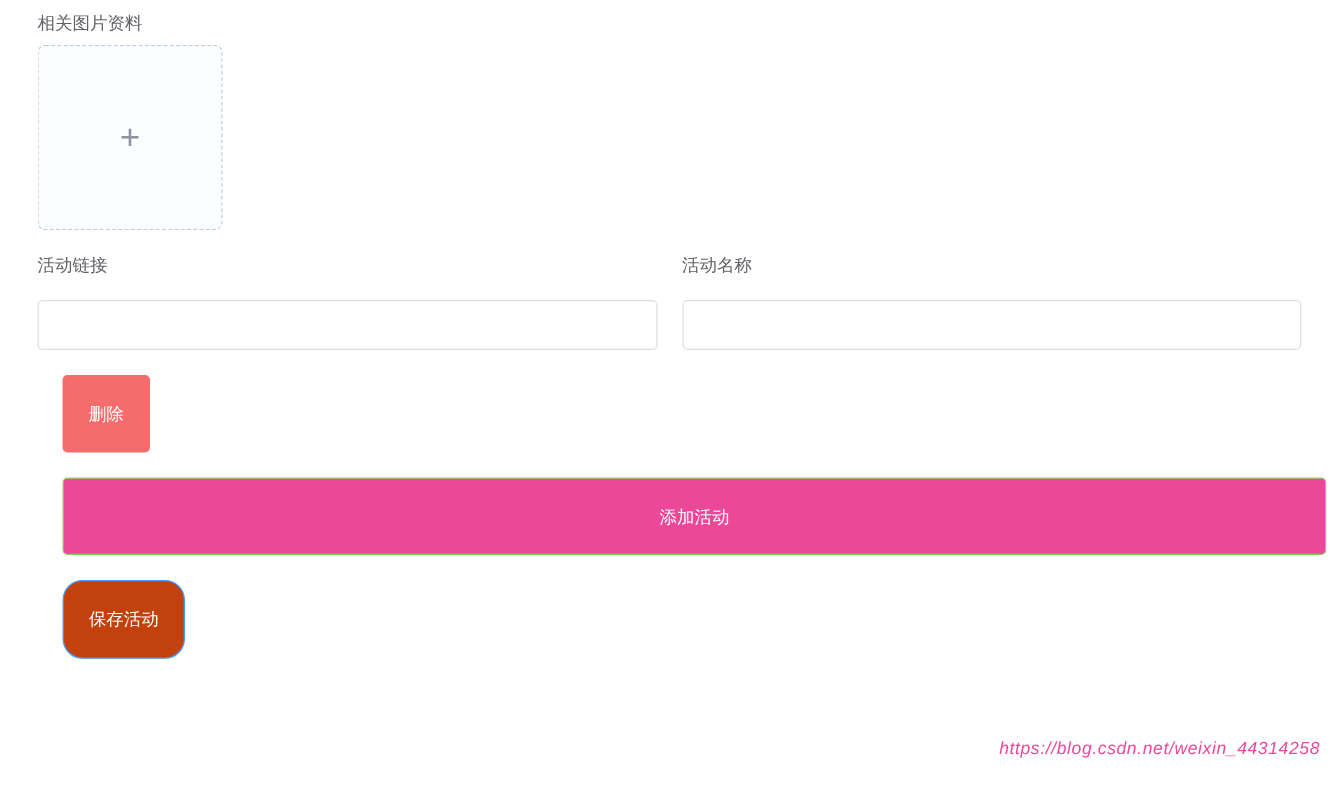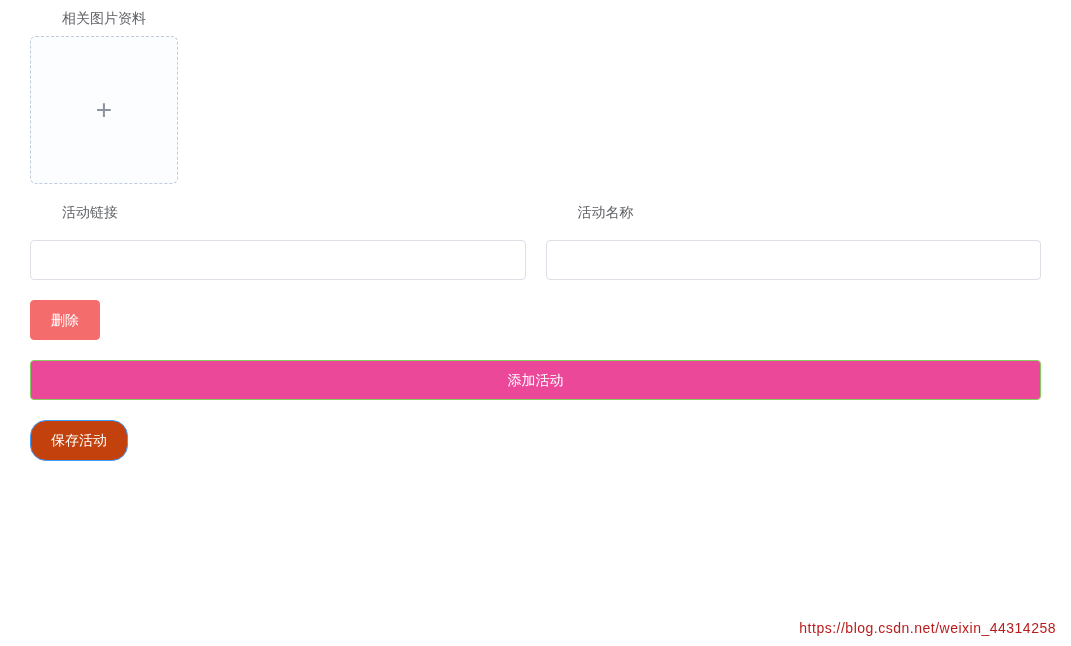--- a/index.html
+++ b/index.html
@@ -12,21 +12,20 @@
       background: #ffffff;
       padding: 10px 30px 30px 30px;
       color: #606266;
       font-size: 14px;
     }
     .form-label {
       color: #606266;
       font-size: 14px;
       margin-bottom: 8px;
       display: block;
-      margin-left: 32px;
     }
     .upload-box {
       width: 148px;
       height: 148px;
       border: 1px dashed #c0ccda;
       border-radius: 6px;
       background: #fbfdff;
       display: flex;
       align-items: center;
       justify-content: center;
@@ -55,28 +54,29 @@
       padding: 0 15px;
       font-size: 14px;
       color: #606266;
       outline: none;
       margin-top: 10px;
     }
     .btn {
       display: inline-flex;
       align-items: center;
       justify-content: center;
-      padding: 10px 20px;
+      padding: 21px 20px;
       font-size: 14px;
       border-radius: 4px;
       border: 1px solid transparent;
       cursor: pointer;
       color: #ffffff;
       font-family: inherit;
       line-height: 1.3;
+      margin-left: 20px;
     }
     .btn-danger {
       background: #f56c6c;
       border-color: #f56c6c;
     }
     .btn-success-block {
       background: #ec4899;
       border-color: #85ce61;
       width: 100%;
       display: flex;
@@ -85,25 +85,26 @@
       background: #c2410c;
       border-color: #409eff;
       border-radius: 16px;
     }
     .section {
       margin-bottom: 20px;
     }
     .watermark {
       position: absolute;
       right: 15px;
-      top: 620px;
-      color: #b91c1c;
+      top: 590px;
+      color: #ec4899;
       font-size: 14px;
       pointer-events: none;
       letter-spacing: 0.5px;
+      font-style: italic;
     }
   </style>
 </head>
 <body>
 
 <div class="section">
   <label class="form-label">相关图片资料</label>
   <div class="upload-box">
     <span class="plus-icon">+</span>
   </div>

